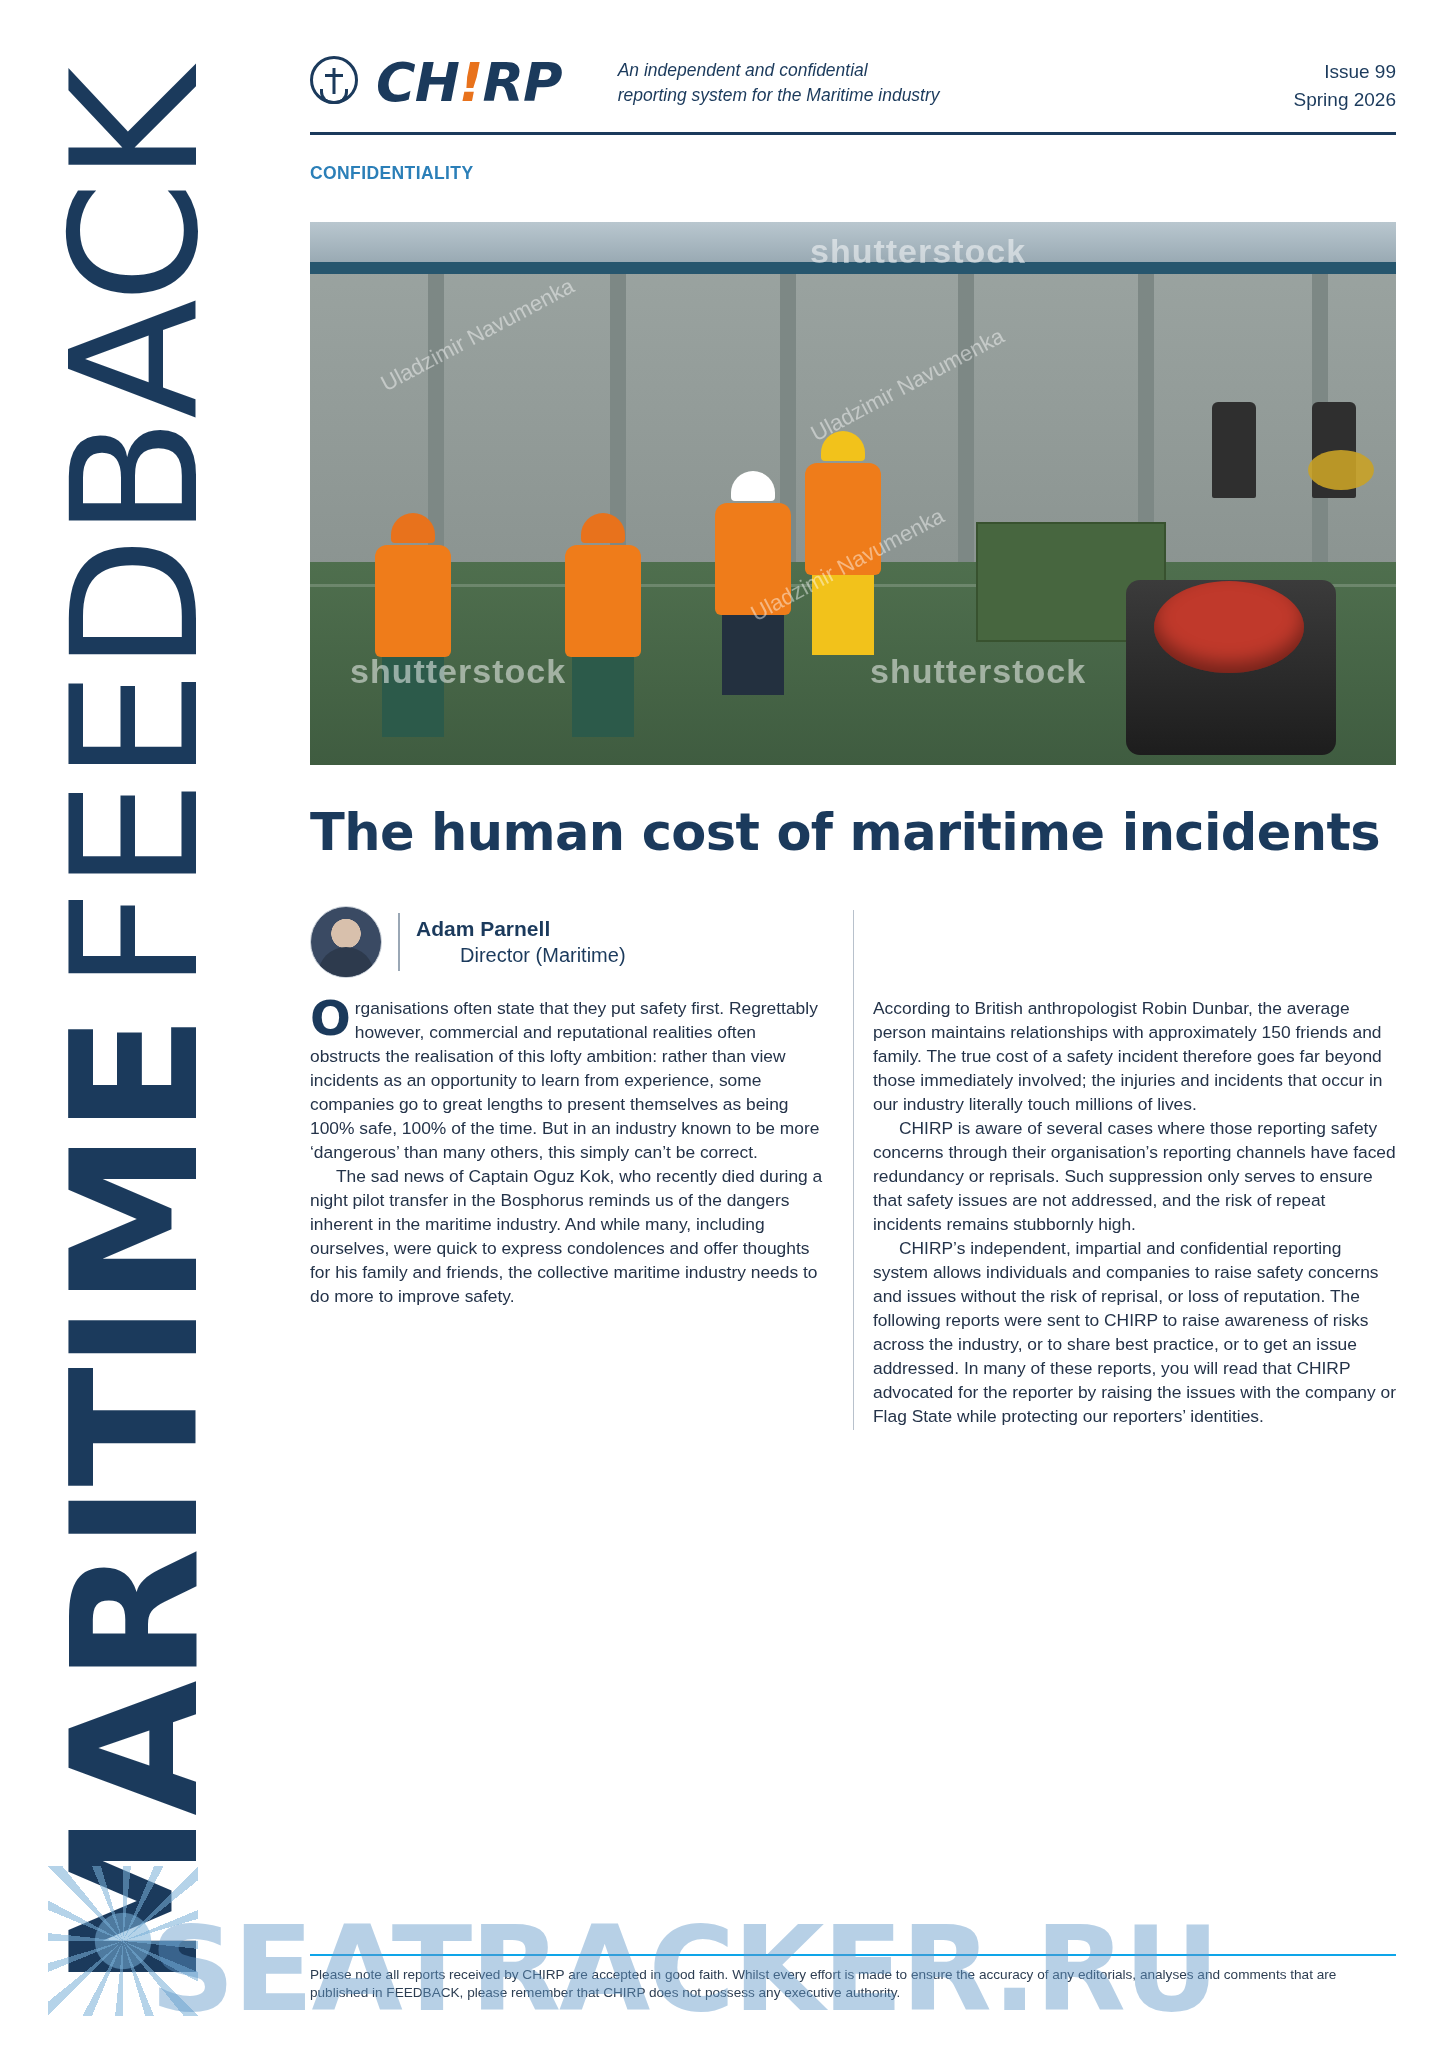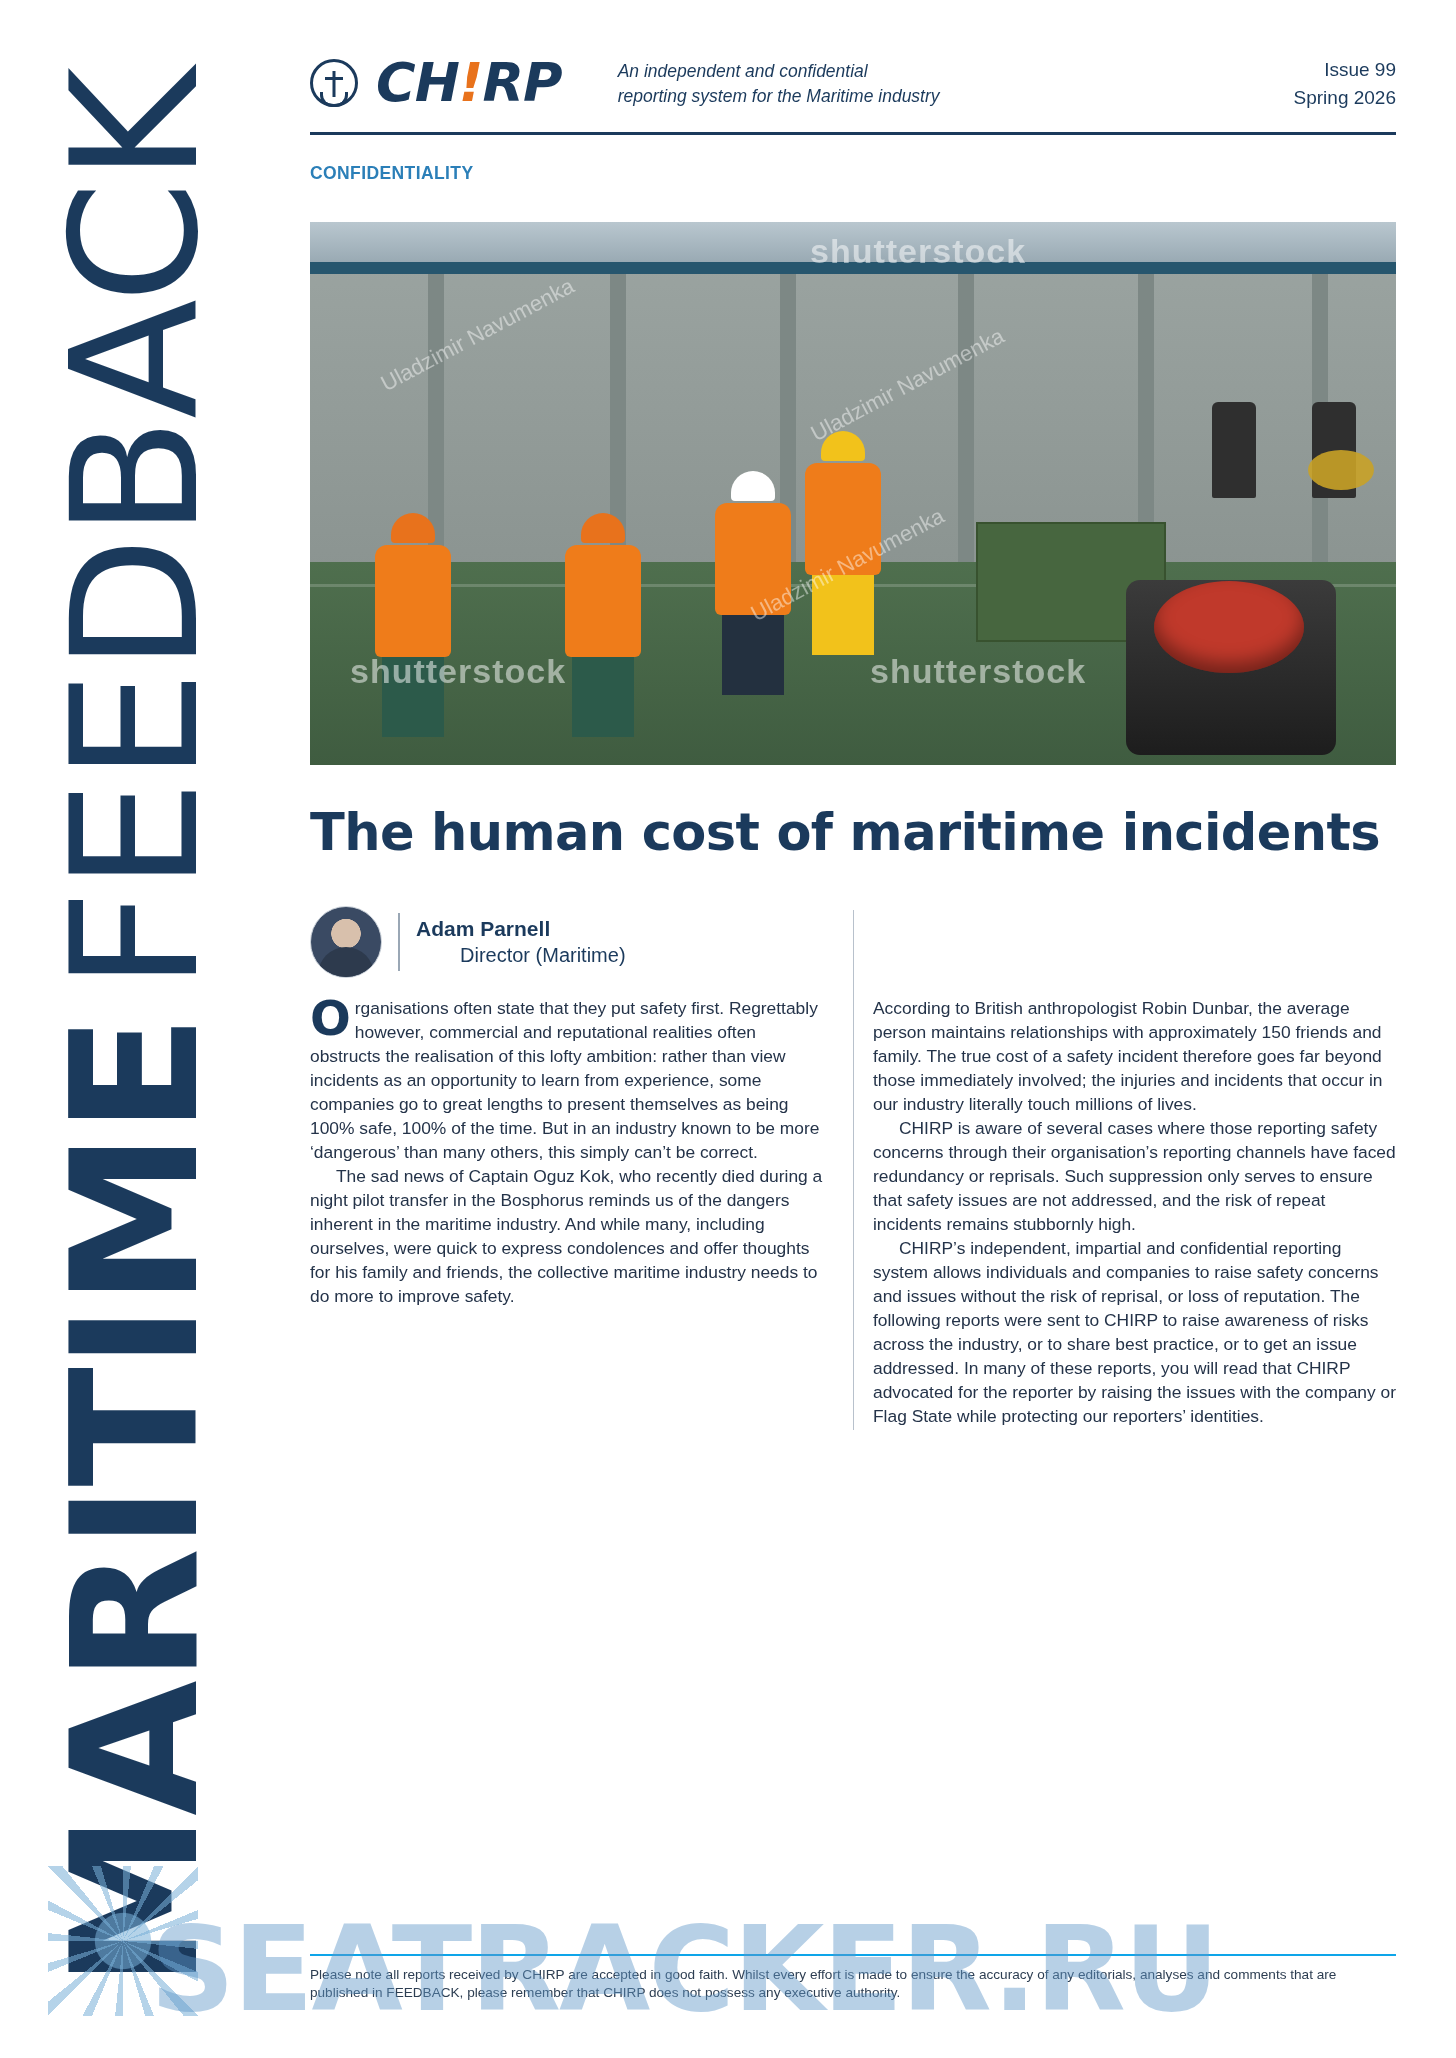--- a/index.html
+++ b/index.html
@@ -54,21 +54,20 @@
   .content {
     position:absolute;
     left:310px; top:0;
     width:1086px;
     height:2058px;
   }
 
   
   .header {
     display:flex;
-    align-items:center;
     padding-top:56px;
     height:110px;
   }
   .logo-mark {
     width:48px; height:48px;
     border-radius:50%;
     border:3px solid #1b3a5c;
     position:relative;
     flex:0 0 auto;
     margin-right:18px;

